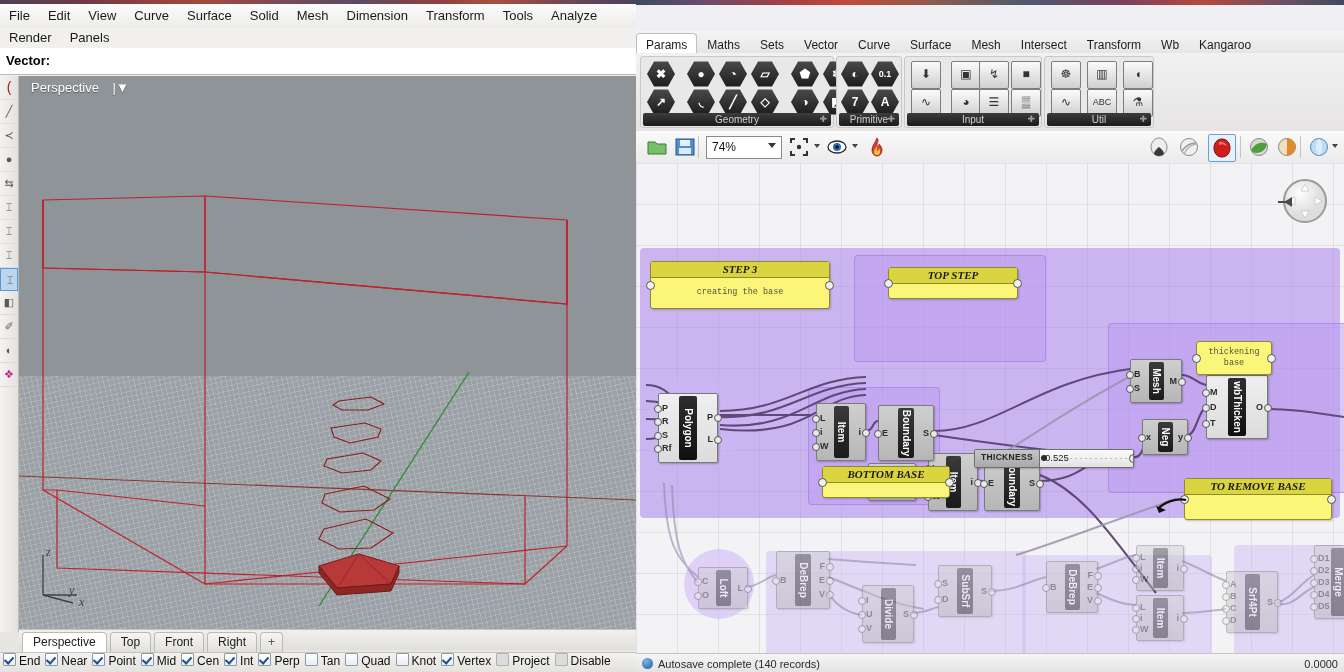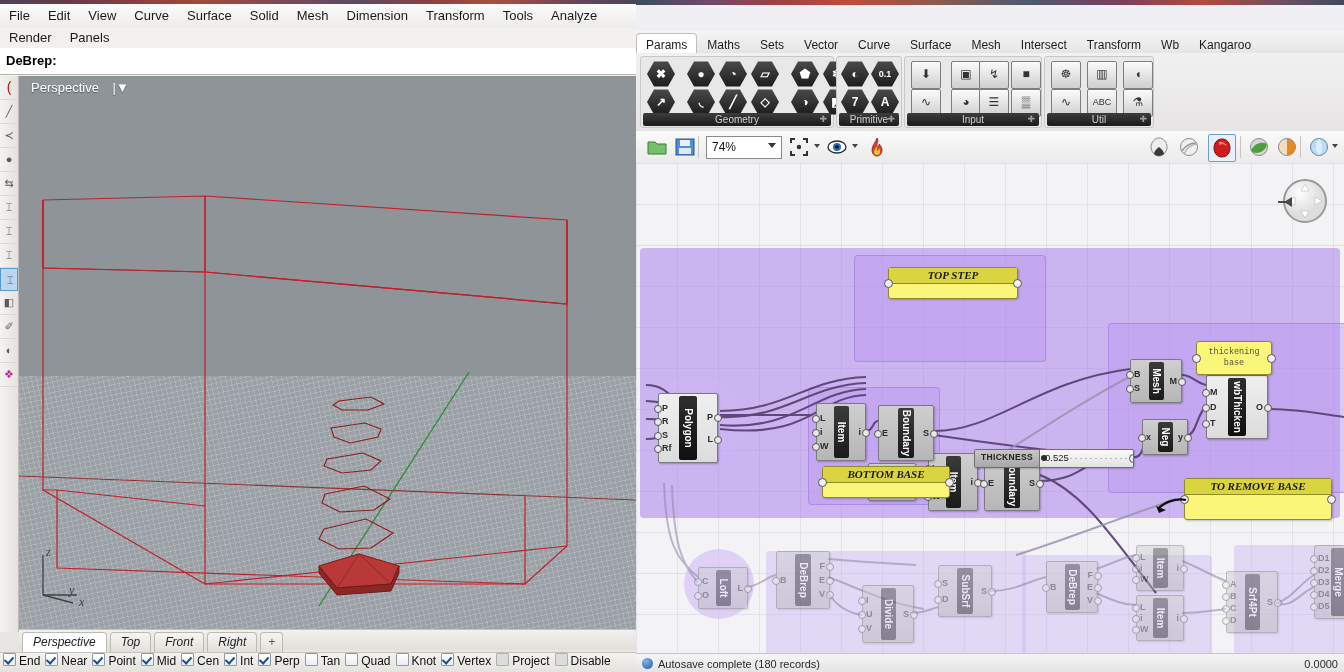--- a/index.html
+++ b/index.html
@@ -36,21 +36,21 @@
      background:
        repeating-linear-gradient(78deg, rgba(255,255,255,.16) 0 1px, rgba(0,0,0,0) 1px 5px),
        repeating-linear-gradient(168deg, rgba(255,255,255,.16) 0 1px, rgba(0,0,0,0) 1px 5px),
        #9aa0a5;
      transform:none;}
   #vp svg{position:absolute;left:0;top:0;}
   #vp-axis{position:absolute;left:10px;bottom:22px;width:70px;height:62px;}
   .axlabel{position:absolute;font-size:12px;color:#3e4246;font-family:"Liberation Serif",serif;font-style:italic;}
 
   
-  #vp-tabs{position:absolute;left:19px;top:629px;width:617px;height:20px;background:linear-gradient(#f1f0ee,#e1dfda);border-top:1px solid #c6c3bd;font-style:italic;}
+  #vp-tabs{position:absolute;left:19px;top:629px;width:617px;height:20px;background:linear-gradient(#f1f0ee,#e1dfda);border-top:1px solid #c6c3bd;}
   .vp-tab{position:relative;display:inline-block;margin-top:2px;margin-left:3px;padding:2px 10px 3px 10px;font-size:12px;color:#222;
      background:linear-gradient(#f6f5f3,#e2e0db);border:1px solid #bdbab4;border-bottom:0;border-radius:4px 4px 0 0;}
   .vp-tab.active{background:#fff;font-weight:normal;}
   .vp-tab.plus{padding:2px 7px 3px 7px;color:#555;}
 
   
   #osnap{position:absolute;left:0;top:652px;width:636px;height:20px;background:linear-gradient(#f3f2f0,#e3e1dc);border-top:1px solid #c6c3bd;white-space:nowrap;}
   .os-item{display:inline-block;margin:0 2px 0 3px;font-size:12px;color:#111;}
   .os-box{display:inline-block;width:11px;height:11px;border:1px solid #8d9aa6;background:linear-gradient(#ffffff,#e9eef3);vertical-align:-1px;margin-right:3px;position:relative;border-radius:1px;}
   .os-box.on::after{content:"";position:absolute;left:2px;top:1px;width:4px;height:7px;border:solid #1e4f8a;border-width:0 2px 2px 0;transform:rotate(42deg);}
@@ -142,21 +142,21 @@
 
 <div id="root">
 
   <div id="rhino">
     <div id="rhino-topstrip"></div>
 
     <div class="rh-menubar" id="rh-menu1"><span class="rh-menu-item">File</span><span class="rh-menu-item">Edit</span><span class="rh-menu-item">View</span><span class="rh-menu-item">Curve</span><span class="rh-menu-item">Surface</span><span class="rh-menu-item">Solid</span><span class="rh-menu-item">Mesh</span><span class="rh-menu-item">Dimension</span><span class="rh-menu-item">Transform</span><span class="rh-menu-item">Tools</span><span class="rh-menu-item">Analyze</span><span class="rh-menu-item">Render</span><span class="rh-menu-item">Panels</span></div>
 
     <div id="rh-cmd-leftbar"></div>
     <div id="rh-cmdwrap">
-      <div id="rh-cmd-label">DeBrep:</div>
+      <div id="rh-cmd-label">Vector:</div>
       <input id="rh-cmd-input" type="text" value="" style="">
     </div>
 
     <div id="rh-lefttool">
         <div class="lt-btn">
           <span class="lt-glyph lt-red">(</span>
         </div>
         <div class="lt-btn">
           <span class="lt-glyph ">╱</span>
         </div>
@@ -769,20 +769,26 @@
           <span class="pnub" style="left: -5px; top: 9px;"></span>
           <span class="port" style="left: 3px; top: 19px;">D2</span>
           <span class="pnub" style="left: -5px; top: 21px;"></span>
           <span class="port" style="left: 3px; top: 31px;">D3</span>
           <span class="pnub" style="left: -5px; top: 33px;"></span>
           <span class="port" style="left: 3px; top: 43px;">D4</span>
           <span class="pnub" style="left: -5px; top: 45px;"></span>
           <span class="port" style="left: 3px; top: 55px;">D5</span>
           <span class="pnub" style="left: -5px; top: 57px;"></span>
         </div>
+        <div class="ylabel" style="left: 14px; top: 98px; width: 178px; height: 46px;">
+          <div class="yhd">STEP 3</div>
+          <div class="ybd" style="white-space: pre-line;">creating the base</div>
+          <span class="ynub" style="left: -5px; top: 19px;"></span>
+          <span class="ynub" style="right: -5px; top: 19px;"></span>
+        </div>
         <div class="ylabel" style="left: 252px; top: 104px; width: 128px; height: 30px;">
           <div class="yhd">TOP STEP</div>
           <div class="ybd" style="white-space: pre-line;"></div>
           <span class="ynub" style="left: -5px; top: 11px;"></span>
           <span class="ynub" style="right: -5px; top: 11px;"></span>
         </div>
         <div class="ylabel" style="left: 186px; top: 303px; width: 126px; height: 30px;">
           <div class="yhd">BOTTOM BASE</div>
           <div class="ybd" style="white-space: pre-line;"></div>
           <span class="ynub" style="left: -5px; top: 11px;"></span>
@@ -807,18 +813,18 @@
           <span class="ynub" style="right: -5px; top: 4px;"></span>
         </div>
         <div style="position: absolute; left: 518px; top: 333px; width: 34px; height: 22px;"><svg width="34" height="22">
             <path d="M32 4 C22 2 10 6 4 13" stroke="#111" stroke-width="2.2" fill="none"></path>
             <path d="M2 10 l3 7 7 -3 z" fill="#111"></path>
           </svg></div>
       </div>
 
     <div id="gh-statusbar">
       <div id="gh-status-dot"></div>
-      <div id="gh-status-text">Autosave complete (180 records)</div>
+      <div id="gh-status-text">Autosave complete (140 records)</div>
       <div id="gh-status-right">0.0000</div>
     </div>
   </div>
 
 </div>
 
 </body></html>

